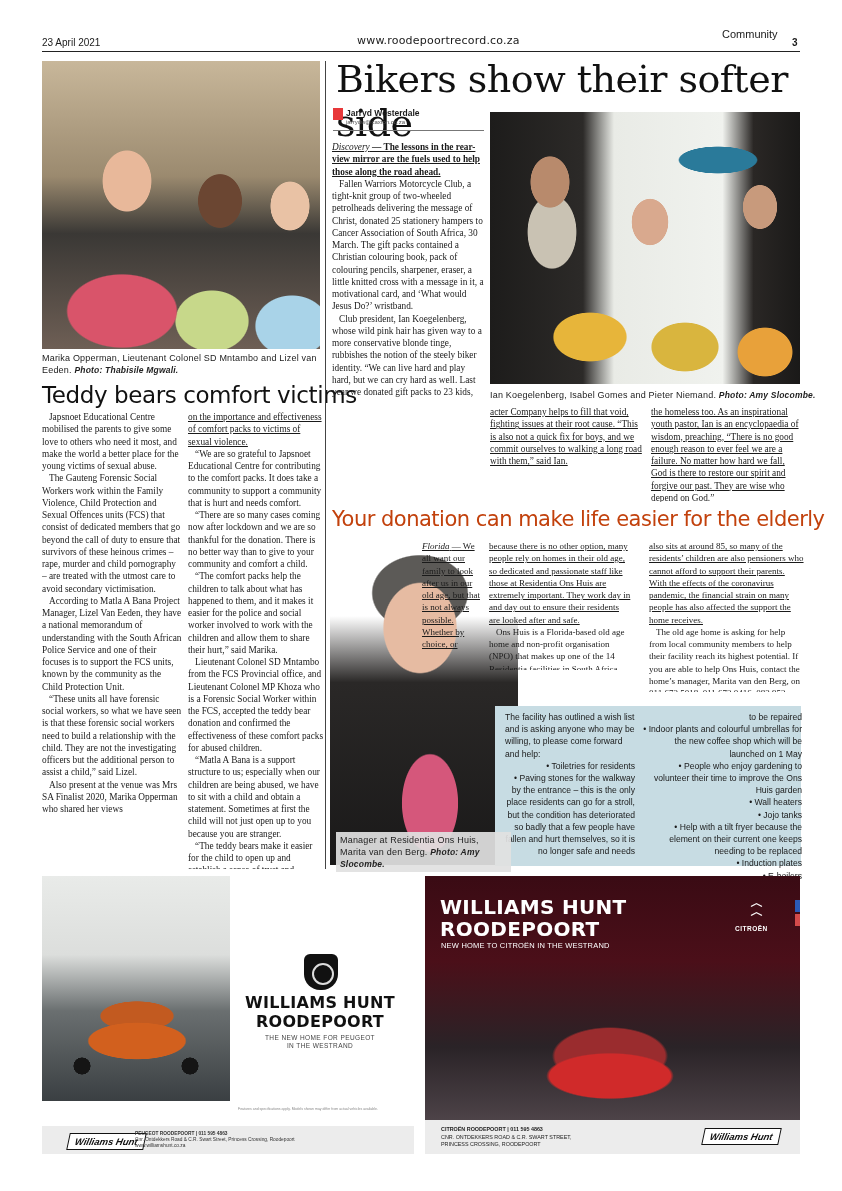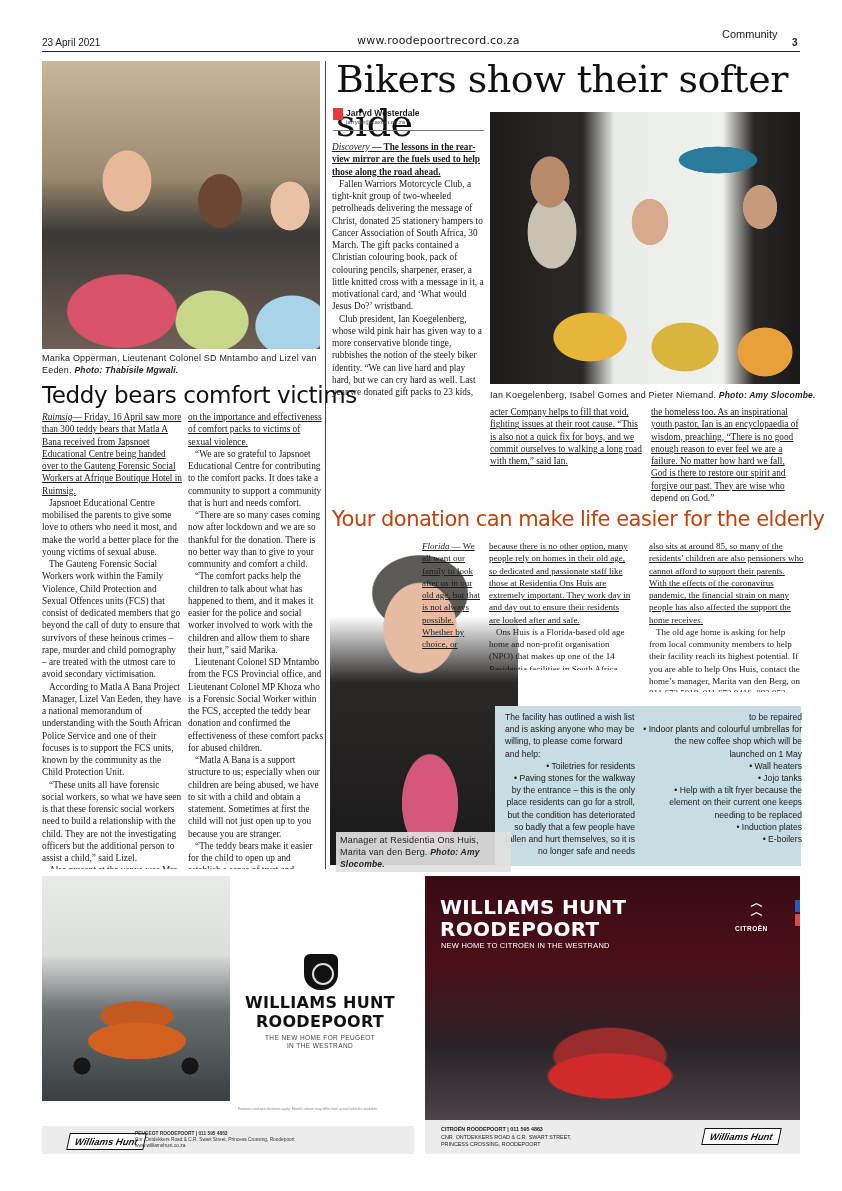--- a/index.html
+++ b/index.html
@@ -145,21 +145,20 @@
 <div class="abs hdr-rule"></div>
 
 <div class="abs photo photo-teddy"></div>
 <div class="abs cap cap-teddy">
   <span>Marika Opperman, Lieutenant Colonel SD Mntambo and Lizel van Eeden.</span>
   <span class="credit">Photo: Thabisile Mgwali.</span>
 </div>
 <div class="abs hl-teddy">Teddy bears comfort victims</div>
 
 <div class="abs col c-teddy-1">
-  <p class="first"><span class="dateline">Ruimsig</span><span>— Friday, 16 April saw more than 300 teddy bears that Matla A Bana received from Japsnoet Educational Centre being handed over to the Gauteng Forensic Social Workers at Afrique Boutique Hotel in Ruimsig.</span></p>
   <p>Japsnoet Educational Centre mobilised the parents to give some love to others who need it most, and make the world a better place for the young victims of sexual abuse.</p>
   <p>The Gauteng Forensic Social Workers work within the Family Violence, Child Protection and Sexual Offences units (FCS) that consist of dedicated members that go beyond the call of duty to ensure that survivors of these heinous crimes – rape, murder and child pornography – are treated with the utmost care to avoid secondary victimisation.</p>
   <p>According to Matla A Bana Project Manager, Lizel Van Eeden, they have a national memorandum of understanding with the South African Police Service and one of their focuses is to support the FCS units, known by the community as the Child Protection Unit.</p>
   <p>“These units all have forensic social workers, so what we have seen is that these forensic social workers need to build a relationship with the child. They are not the investigating officers but the additional person to assist a child,” said Lizel.</p>
   <p>Also present at the venue was Mrs SA Finalist 2020, Marika Opperman who shared her views</p>
 </div>
 <div class="abs col c-teddy-2">
   <p class="first">on the importance and effectiveness of comfort packs to victims of sexual violence.</p>
   <p>“We are so grateful to Japsnoet Educational Centre for contributing to the comfort packs. It does take a community to support a community that is hurt and needs comfort.</p>
   <p>“There are so many cases coming now after lockdown and we are so thankful for the donation. There is no better way than to give to your community and comfort a child.</p>
@@ -217,20 +216,21 @@
   <p>The facility has outlined a wish list and is asking anyone who may be willing, to please come forward and help:</p>
   <ul>
     <li>• Toiletries for residents</li>
     <li>• Paving stones for the walkway by the entrance – this is the only place residents can go for a stroll, but the condition has deteriorated so badly that a few people have fallen and hurt themselves, so it is no longer safe and needs</li>
   </ul>
 </div>
 <div class="abs wish-col wish-right">
   <ul>
     <li>to be repaired</li>
     <li>• Indoor plants and colourful umbrellas for the new coffee shop which will be launched on 1 May</li>
+    <li>• People who enjoy gardening to volunteer their time to improve the Ons Huis garden</li>
     <li>• Wall heaters</li>
     <li>• Jojo tanks</li>
     <li>• Help with a tilt fryer because the element on their current one keeps needing to be replaced</li>
     <li>• Induction plates</li>
     <li>• E-boilers</li>
   </ul>
 </div>
 
 <div class="abs cap cap-marita">
   <span>Manager at Residentia Ons Huis, Marita van den Berg.</span>

